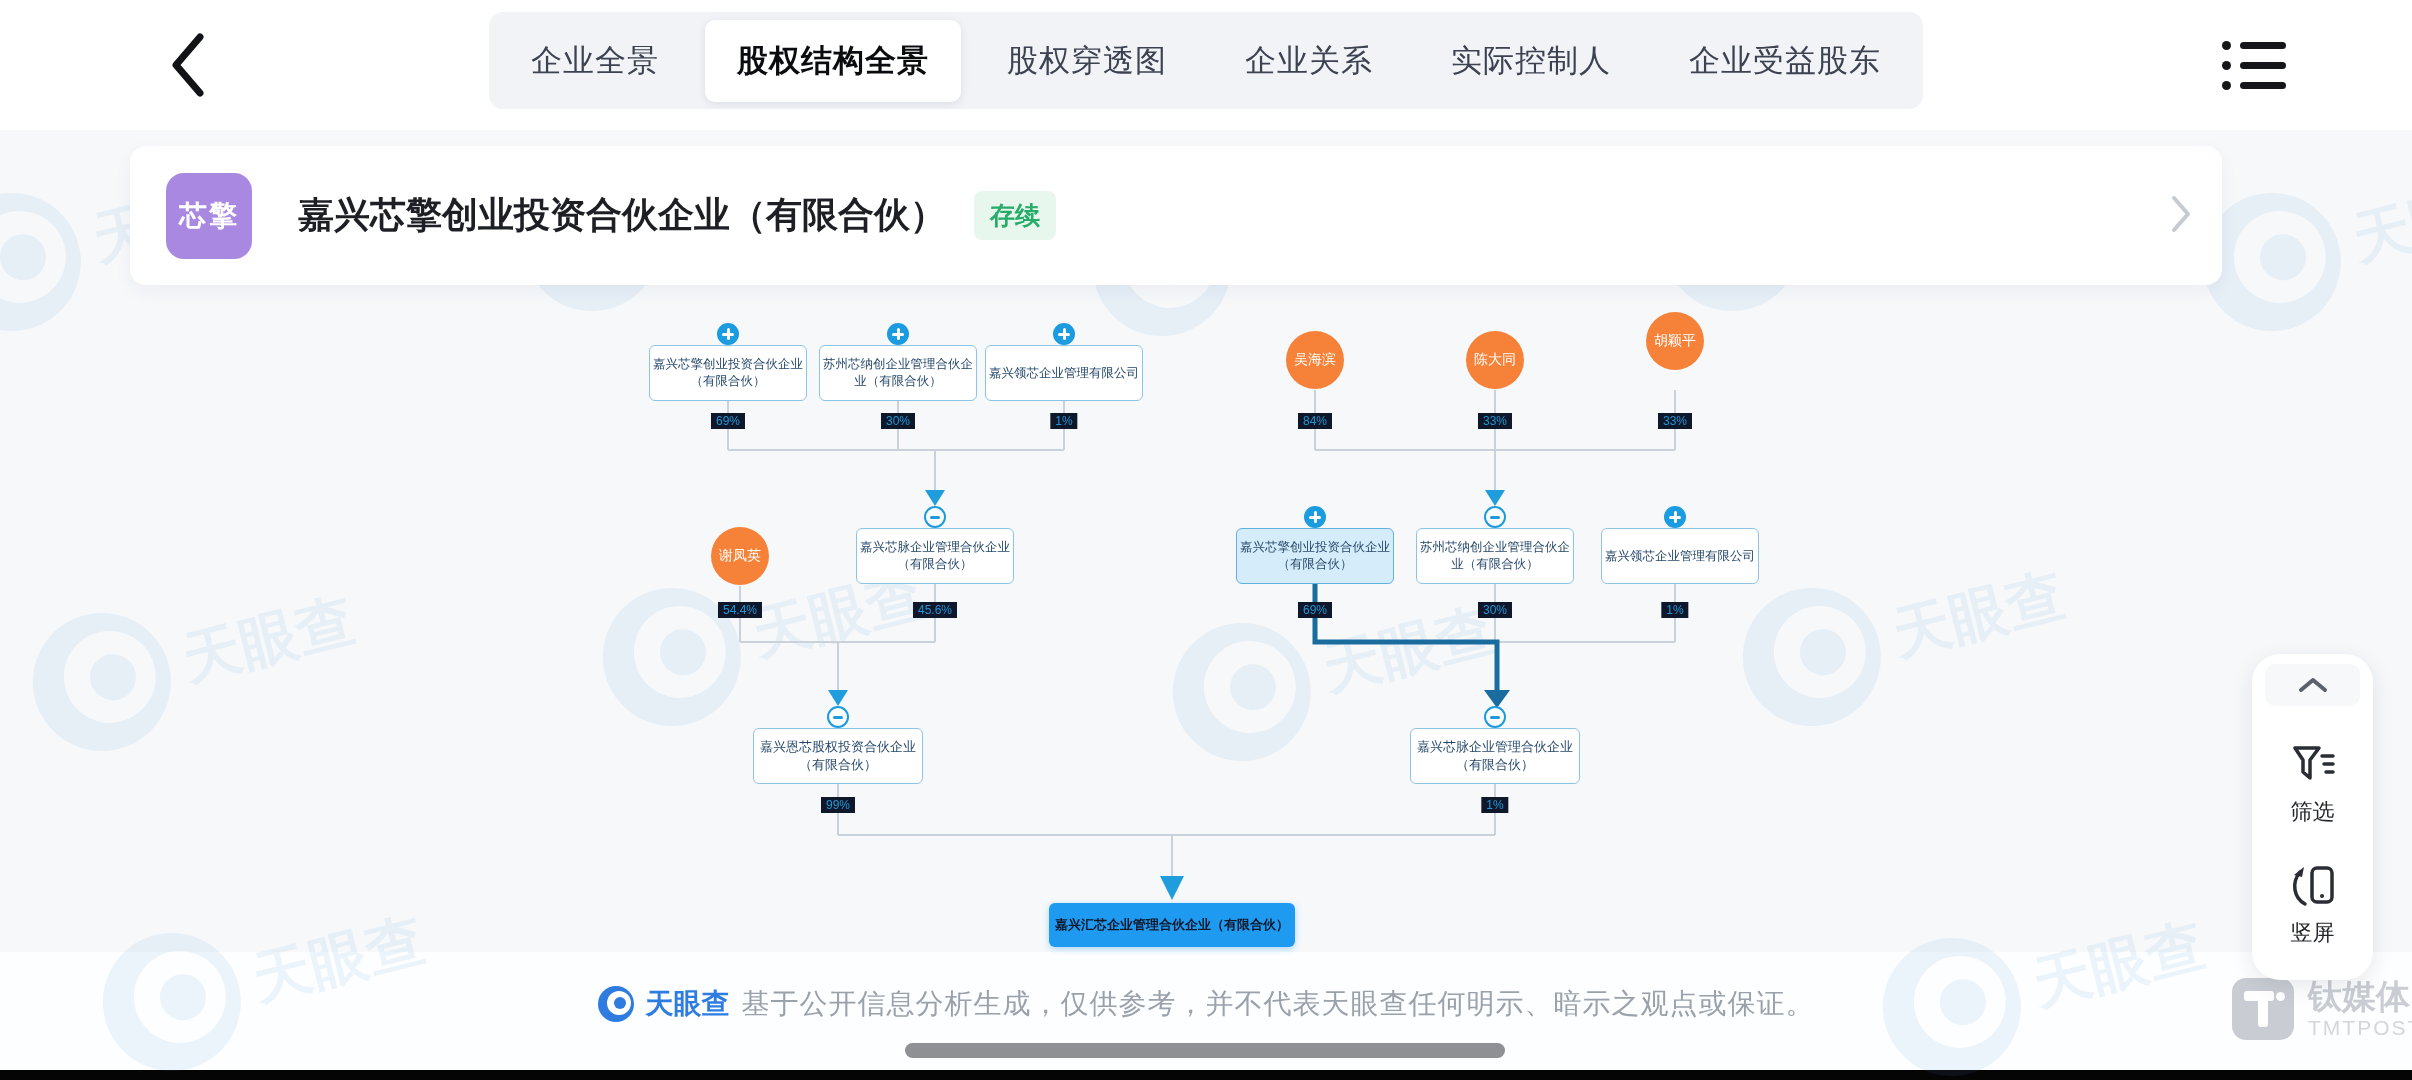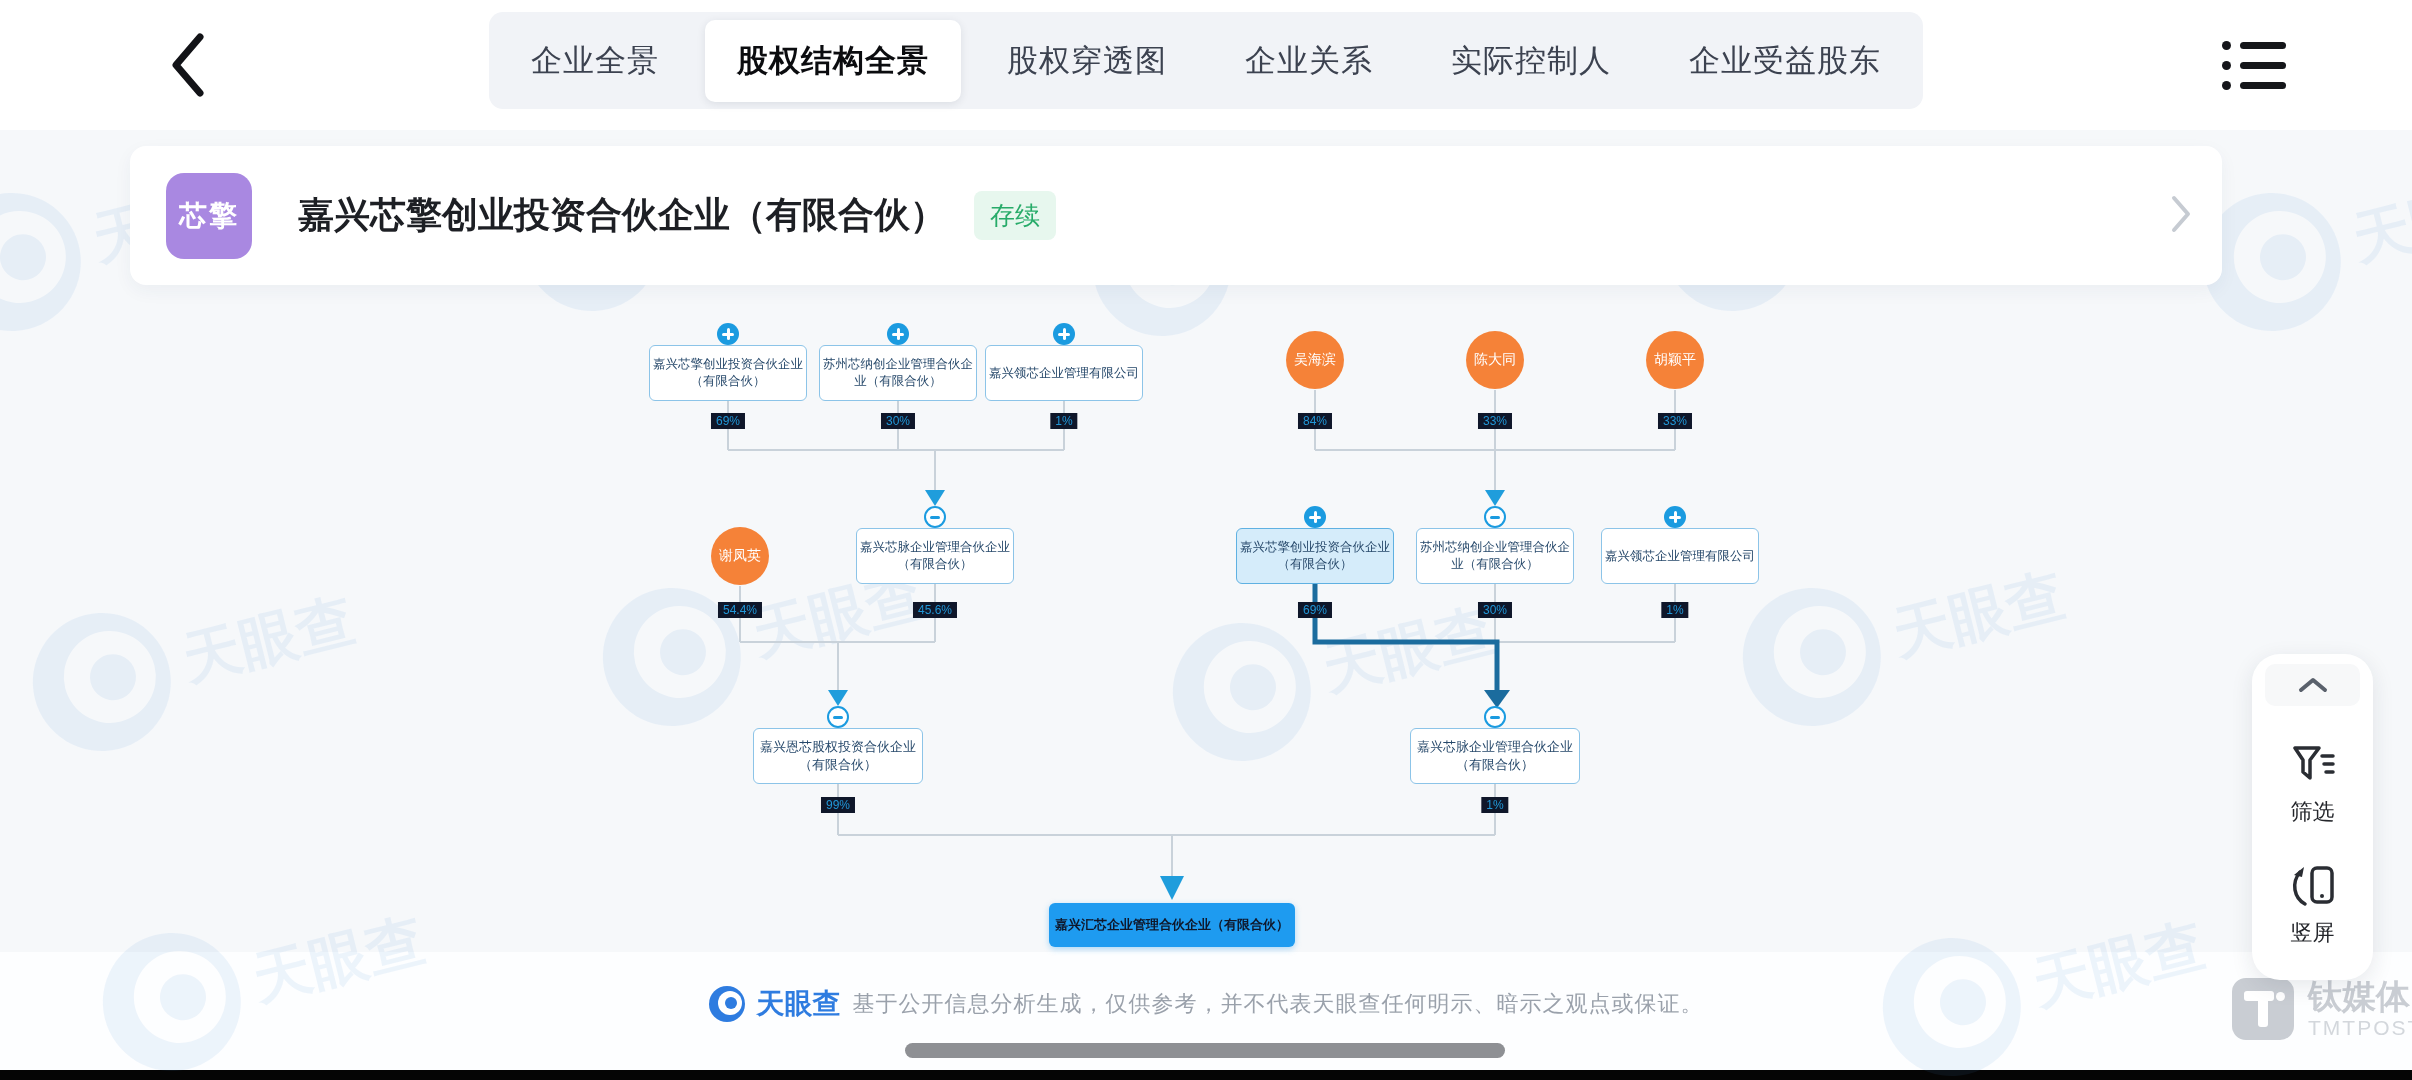--- a/index.html
+++ b/index.html
@@ -19,21 +19,21 @@
 
   
   .content-bg { position:absolute; left:0; top:130px; width:2412px; height:950px; background:#f6f8fa; }
   .bottom-white { position:absolute; left:0; top:952px; width:2412px; height:118px; background:#fdfeff; }
   .black-bar { position:absolute; left:0; top:1070px; width:2412px; height:10px; background:#050505; }
 
   
   .company-card { position:absolute; left:130px; top:146px; width:2092px; height:139px; background:#fff; border-radius:16px; box-shadow:0 6px 18px rgba(40,60,90,.05); z-index:5; display:flex; align-items:center; cursor:pointer; }
   .company-logo { margin-left:36px; width:86px; height:86px; border-radius:18px; background:#a988e1; color:#fff; font-size:28px; font-weight:700; display:flex; align-items:center; justify-content:center; letter-spacing:2px; flex:none; }
   .company-name { margin-left:46px; font-size:36px; font-weight:700; color:#1d1f24; white-space:nowrap; }
-  .status-badge { margin-left:28px; background:#e7f7ee; color:#27ab69; font-size:25px; font-weight:400; padding:8px 16px; border-radius:8px; }
+  .status-badge { margin-left:28px; background:#e7f7ee; color:#27ab69; font-size:25px; font-weight:700; padding:8px 16px; border-radius:8px; }
   .card-chevron { position:absolute; right:30px; top:50%; transform:translateY(-50%); }
 
   
   .wm { position:absolute; display:flex; align-items:center; gap:16px; opacity:.085; transform:rotate(-14deg); pointer-events:none; z-index:1; }
   .wm-circle { width:138px; height:138px; border-radius:50%; background:#4a8fd6; position:relative; overflow:hidden; }
   .wm-circle::after { content:""; position:absolute; left:32px; top:20px; width:92px; height:92px; border-radius:50%; background:#fff; }
   .wm-circle::before { content:""; position:absolute; left:58px; top:44px; width:46px; height:46px; border-radius:50%; background:#4a8fd6; z-index:2; }
   .wm-text { font-size:58px; font-weight:700; color:#4a8fd6; white-space:nowrap; }
 
   
@@ -50,21 +50,21 @@
   .marker.plus::after { content:""; position:absolute; left:10px; top:5px; width:2.5px; height:12px; background:#fff; border-radius:2px; }
   .marker.minus { background:#fff; border:2px solid #1b9be0; }
   .marker.minus::before { content:""; position:absolute; left:4px; top:8px; width:10px; height:2.5px; background:#1b9be0; border-radius:2px; }
 
   
   .footer { position:absolute; left:0; top:985px; width:2412px; display:flex; align-items:center; justify-content:center; gap:12px; z-index:3; }
   .tyc-logo { width:36px; height:36px; border-radius:50%; background:#2e7ce0; position:relative; overflow:hidden; flex:none; }
   .tyc-logo::after { content:""; position:absolute; left:9px; top:5px; width:24px; height:24px; border-radius:50%; background:#fff; }
   .tyc-logo::before { content:""; position:absolute; left:16px; top:11px; width:12px; height:12px; border-radius:50%; background:#2e7ce0; z-index:2; }
   .footer-brand { font-size:28px; font-weight:700; color:#2e7ce0; }
-  .footer-text { font-size:22px; color:#9aa1ab; letter-spacing:1px; }
+  .footer-text { font-size:28px; color:#9aa1ab; letter-spacing:1px; }
 
   
   .side-panel { position:absolute; left:2252px; top:654px; width:121px; height:326px; background:#fff; border-radius:28px; box-shadow:0 6px 22px rgba(30,40,60,.10); z-index:6; }
   .panel-collapse { margin:10px auto 0; width:95px; height:42px; border-radius:10px; background:#f7f8f9; display:flex; align-items:center; justify-content:center; cursor:pointer; }
   .panel-item { margin-top:34px; display:flex; flex-direction:column; align-items:center; gap:9px; cursor:pointer; }
   .panel-label { font-size:22px; color:#24262b; }
 
   
   .press-mark { position:absolute; left:2232px; top:978px; display:flex; align-items:center; gap:14px; z-index:5; }
   .press-logo { width:62px; height:62px; border-radius:14px; background:#c9cdd3; position:relative; flex:none; }
@@ -197,21 +197,21 @@
   <div class="marker plus" style="left:1053px;top:323px"></div>
   <div class="cbox" style="left:649px;top:345px">嘉兴芯擎创业投资合伙企业（有限合伙）</div>
   <div class="cbox" style="left:819px;top:345px">苏州芯纳创企业管理合伙企业（有限合伙）</div>
   <div class="cbox" style="left:985px;top:345px">嘉兴领芯企业管理有限公司</div>
   <div class="pct" style="left:728px;top:421px">69%</div>
   <div class="pct" style="left:898px;top:421px">30%</div>
   <div class="pct" style="left:1064px;top:421px">1%</div>
 
   <div class="pcircle" style="left:1286px;top:331px">吴海滨</div>
   <div class="pcircle" style="left:1466px;top:331px">陈大同</div>
-  <div class="pcircle" style="left:1646px;top:331px">胡颖平</div>
+  <div class="pcircle" style="left:1646px;top:312px">胡颖平</div>
   <div class="pct" style="left:1315px;top:421px">84%</div>
   <div class="pct" style="left:1495px;top:421px">33%</div>
   <div class="pct" style="left:1675px;top:421px">33%</div>
 
   <div class="pcircle" style="left:711px;top:527px">谢凤英</div>
   <div class="marker minus" style="left:924px;top:506px"></div>
   <div class="cbox" style="left:856px;top:528px">嘉兴芯脉企业管理合伙企业（有限合伙）</div>
   <div class="pct" style="left:740px;top:610px">54.4%</div>
   <div class="pct" style="left:935px;top:610px">45.6%</div>
 

